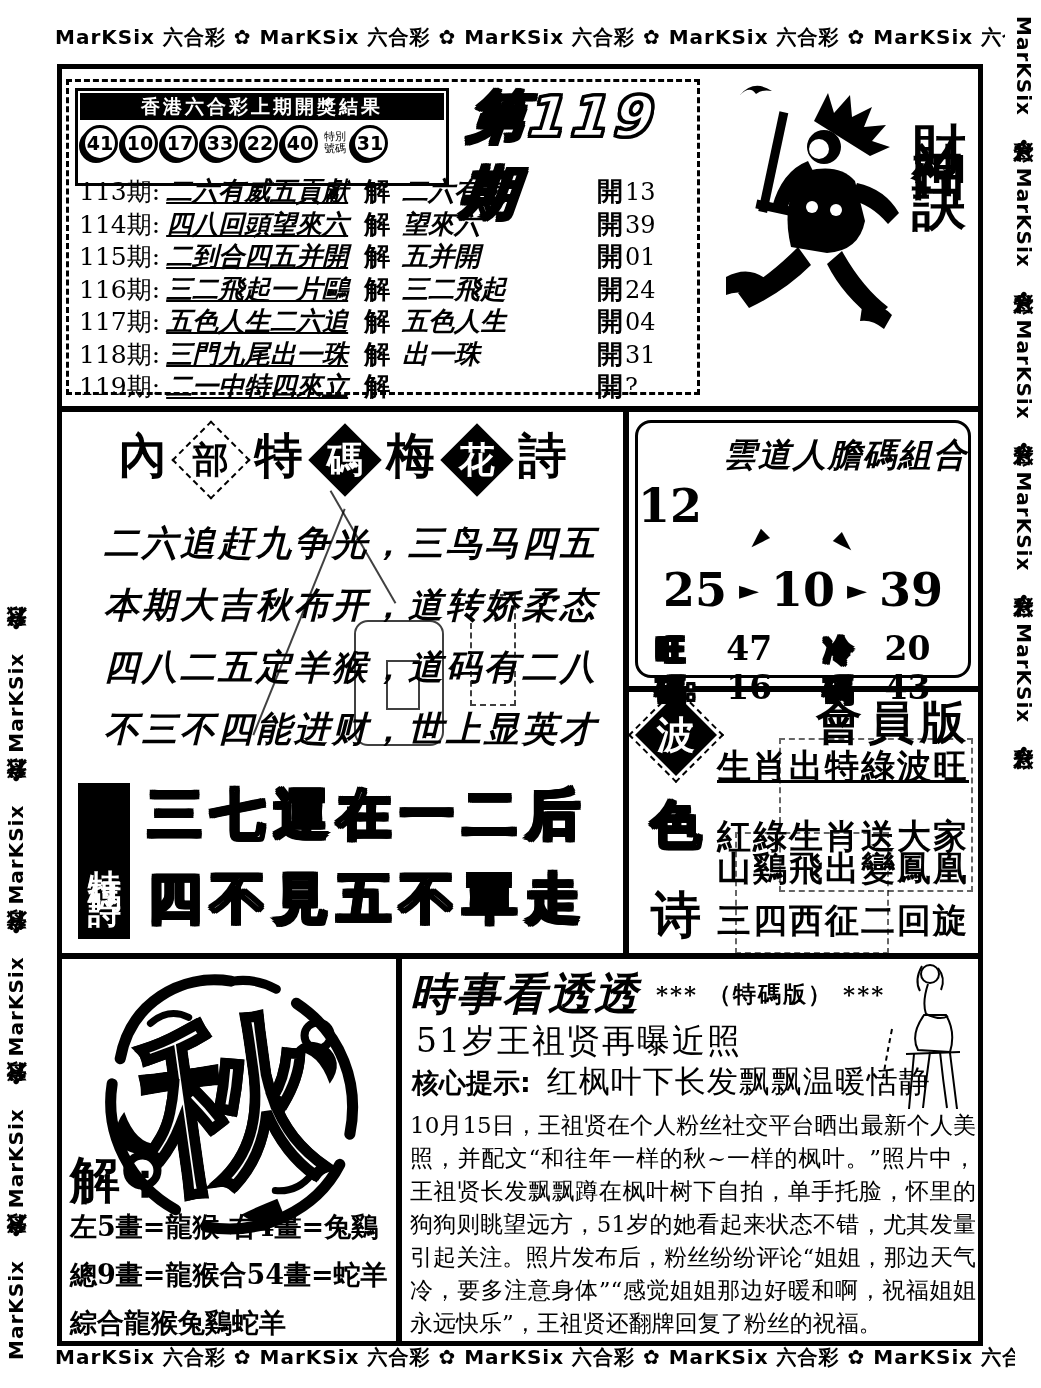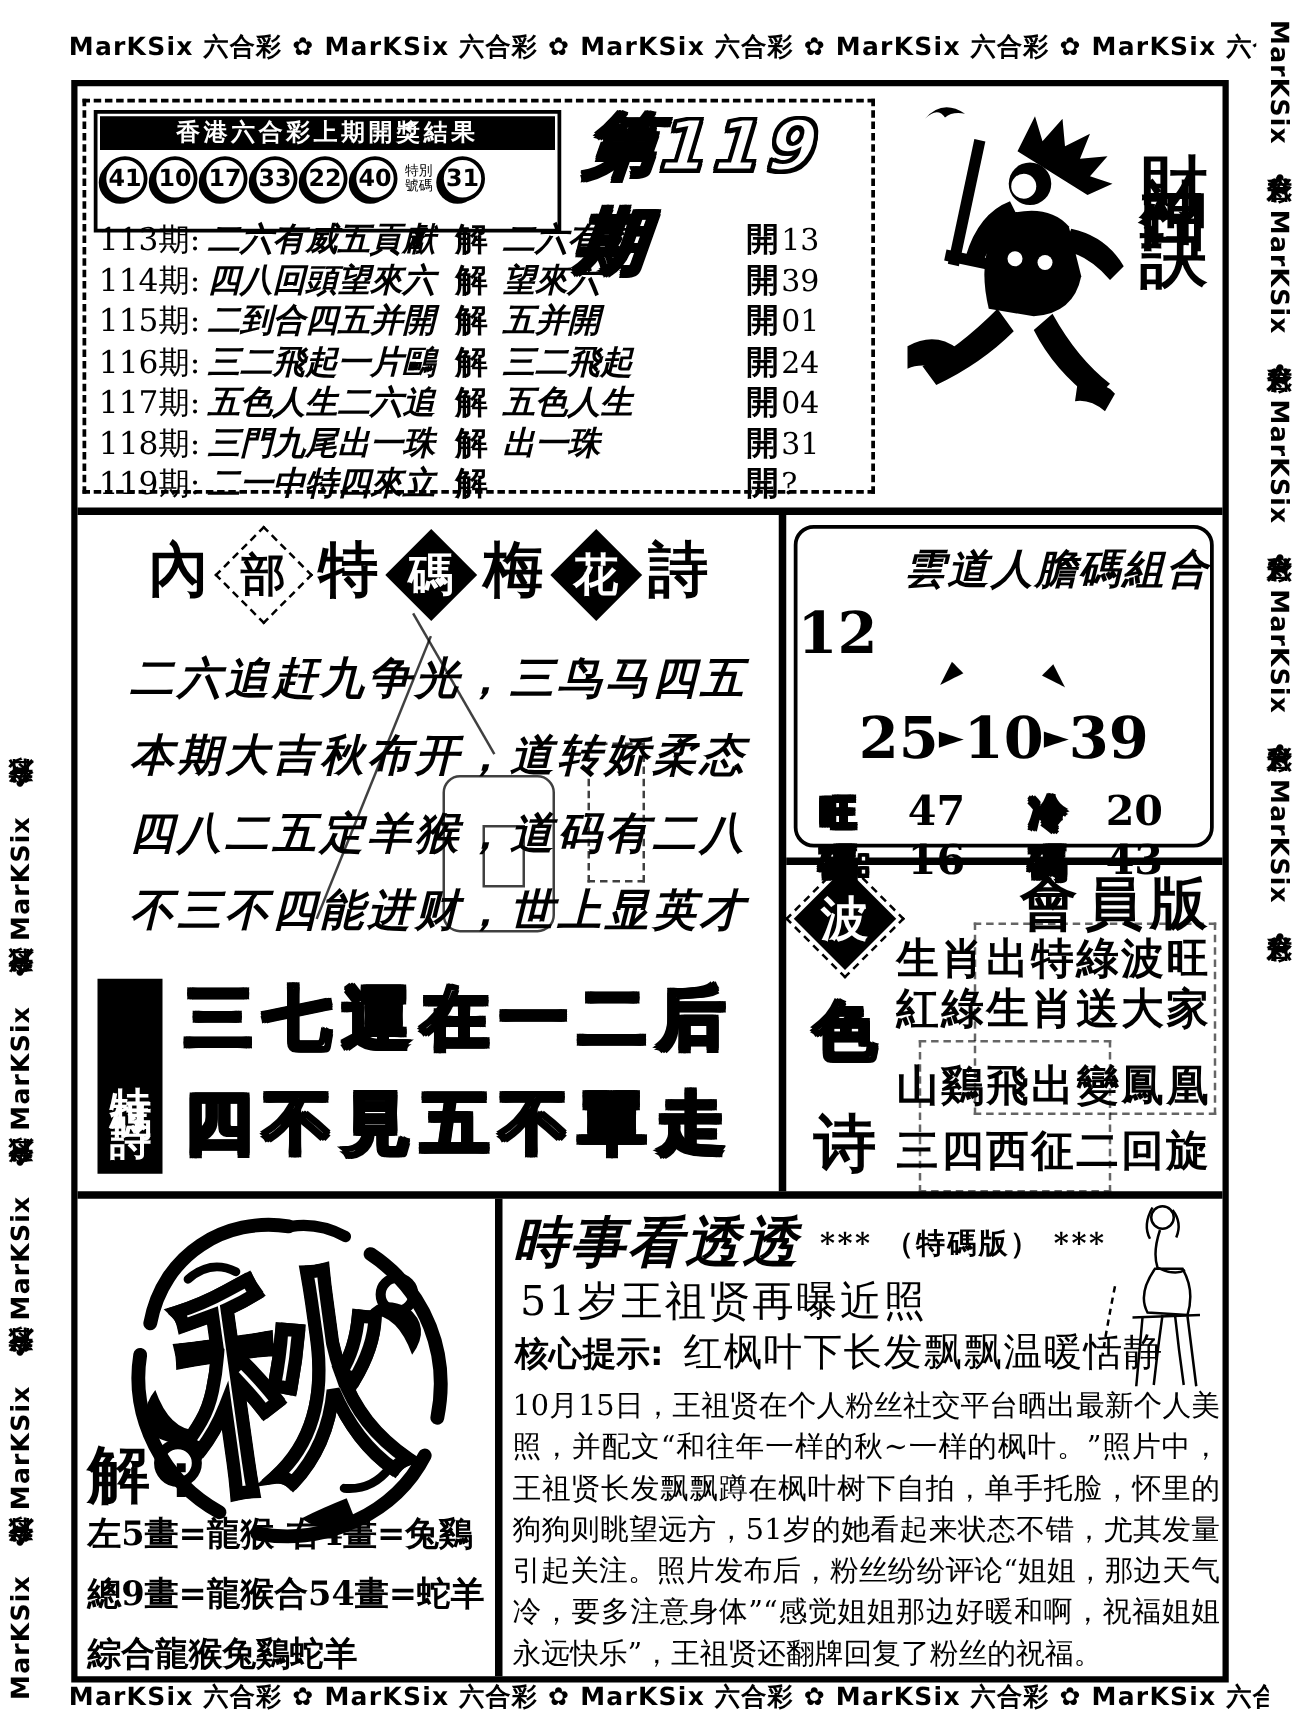--- a/index.html
+++ b/index.html
@@ -29,21 +29,21 @@
         font:bold 19px "DejaVu Sans",sans-serif;box-shadow:-4px 3px 0 -1px #000;}
   .speciallabel{width:26px;font-size:11px;line-height:12px;text-align:center;font-family:"DejaVu Serif",serif;}
   .outlined{color:#fff;-webkit-text-stroke:2.5px #000;
             text-shadow:2px 0 0 #000,-2px 0 0 #000,0 2px 0 #000,0 -2px 0 #000,
                         2px 2px 0 #000,-2px -2px 0 #000,2px -2px 0 #000,-2px 2px 0 #000;}
   .title119{position:absolute;left:396px;top:-2px;font:bold italic 56px "DejaVu Sans",sans-serif;
             letter-spacing:4px;transform:skew(-6deg);}
   .rows{position:absolute;left:10px;top:92px;width:606px;}
   .prow{display:flex;align-items:baseline;height:32.5px;padding-right:28px;}
   .period{font:25px "DejaVu Serif",serif;}
-  .phrase{font:bold italic 26px "DejaVu Serif",serif;margin-left:6px;}
+  .phrase{font:bold italic 26px "DejaVu Serif",serif;margin-left:6px;text-decoration:underline;}
   .jie{font:bold 26px "DejaVu Serif",serif;margin-left:16px;}
   .ans{font:bold italic 26px "DejaVu Serif",serif;margin-left:12px;}
   .spacer{flex:1;}
   .open{font:bold 26px "DejaVu Serif",serif;}
   .onum{font:24px "DejaVu Serif",serif;margin-left:2px;width:32px;}
 
   
   .fig{left:650px;top:2px;width:264px;height:332px;}
   .masthead{position:absolute;right:0;top:8px;writing-mode:vertical-rl;
             font:bold 54px "DejaVu Serif",serif;letter-spacing:18px;}
@@ -68,21 +68,21 @@
             display:flex;align-items:center;justify-content:center;}
   .sp-line{position:absolute;left:86px;font:bold 54px "DejaVu Sans",sans-serif;letter-spacing:9px;white-space:nowrap;}
 
   
   .dan{left:573px;top:351px;width:336px;height:258px;border:3px solid #000;border-radius:16px;box-sizing:border-box;}
   .dan-title{position:absolute;left:0;top:10px;width:100%;text-align:right;
              font:bold italic 33px "DejaVu Serif",serif;letter-spacing:2px;}
   .dan-12{position:absolute;left:0;top:56px;width:100%;font:bold 46px "DejaVu Serif",serif;}
   .dan-arr{position:absolute;font:26px "DejaVu Sans",sans-serif;}
   .dan-row{position:absolute;left:0;top:140px;width:100%;display:flex;justify-content:center;
-           align-items:center;font:bold 46px "DejaVu Serif",serif;}
+           align-items:center;gap:12px;font:bold 46px "DejaVu Serif",serif;}
   .dan-row .dan-arr2{font:26px "DejaVu Sans",sans-serif;}
   .dan-bottom{position:absolute;left:18px;top:206px;display:flex;align-items:baseline;gap:14px;}
   .ol-label{font:bold 29px "DejaVu Sans",sans-serif;}
   .dan-num{font:bold 33px "DejaVu Serif",serif;}
 
   
   .member{left:567px;top:623px;width:349px;height:261px;}
   .badge{position:absolute;right:6px;top:0px;font:bold 46px "DejaVu Serif",serif;letter-spacing:6px;}
   .bo-diamond{position:absolute;left:18px;top:14px;width:58px;height:58px;background:#000;transform:rotate(45deg);
               outline:2px dashed #000;outline-offset:3px;display:flex;align-items:center;justify-content:center;}
@@ -289,22 +289,22 @@
     </div>
   </div>
 
   <div class="abs member">
     <div class="badge">會員版</div>
     <div class="bo-diamond">
         <span>波</span>
       </div>
     <div class="se-char outlined">色</div>
     <div class="shi-char">诗</div>
-    <div class="m-line" style="top:52px;">生肖出特綠波旺</div>
-    <div class="m-line" style="top:92px;">紅綠生肖送大家</div>
+    <div class="m-line" style="top:52px;text-decoration:underline;">生肖出特綠波旺</div>
+    <div class="m-line" style="top:122px;">紅綠生肖送大家</div>
     <div class="m-line" style="top:154px;">山鷄飛出變鳳凰</div>
     <div class="m-line" style="top:206px;">三四西征二回旋</div>
     <div class="wm" style="left:150px;top:46px;width:190px;height:150px;border:2px dashed #000;opacity:.6;"></div>
     <div class="wm" style="left:106px;top:140px;width:150px;height:118px;border:2px dashed #000;opacity:.6;"></div>
   </div>
 
   <div class="abs autumn">
     <svg class="abs" style="left:28px;top:4px;" width="282" height="282" viewBox="0 0 280 280">
       <g fill="none" stroke="#000" stroke-linecap="round">
         <path d="M140,18 C90,10 40,40 30,95" stroke-width="11"></path>

